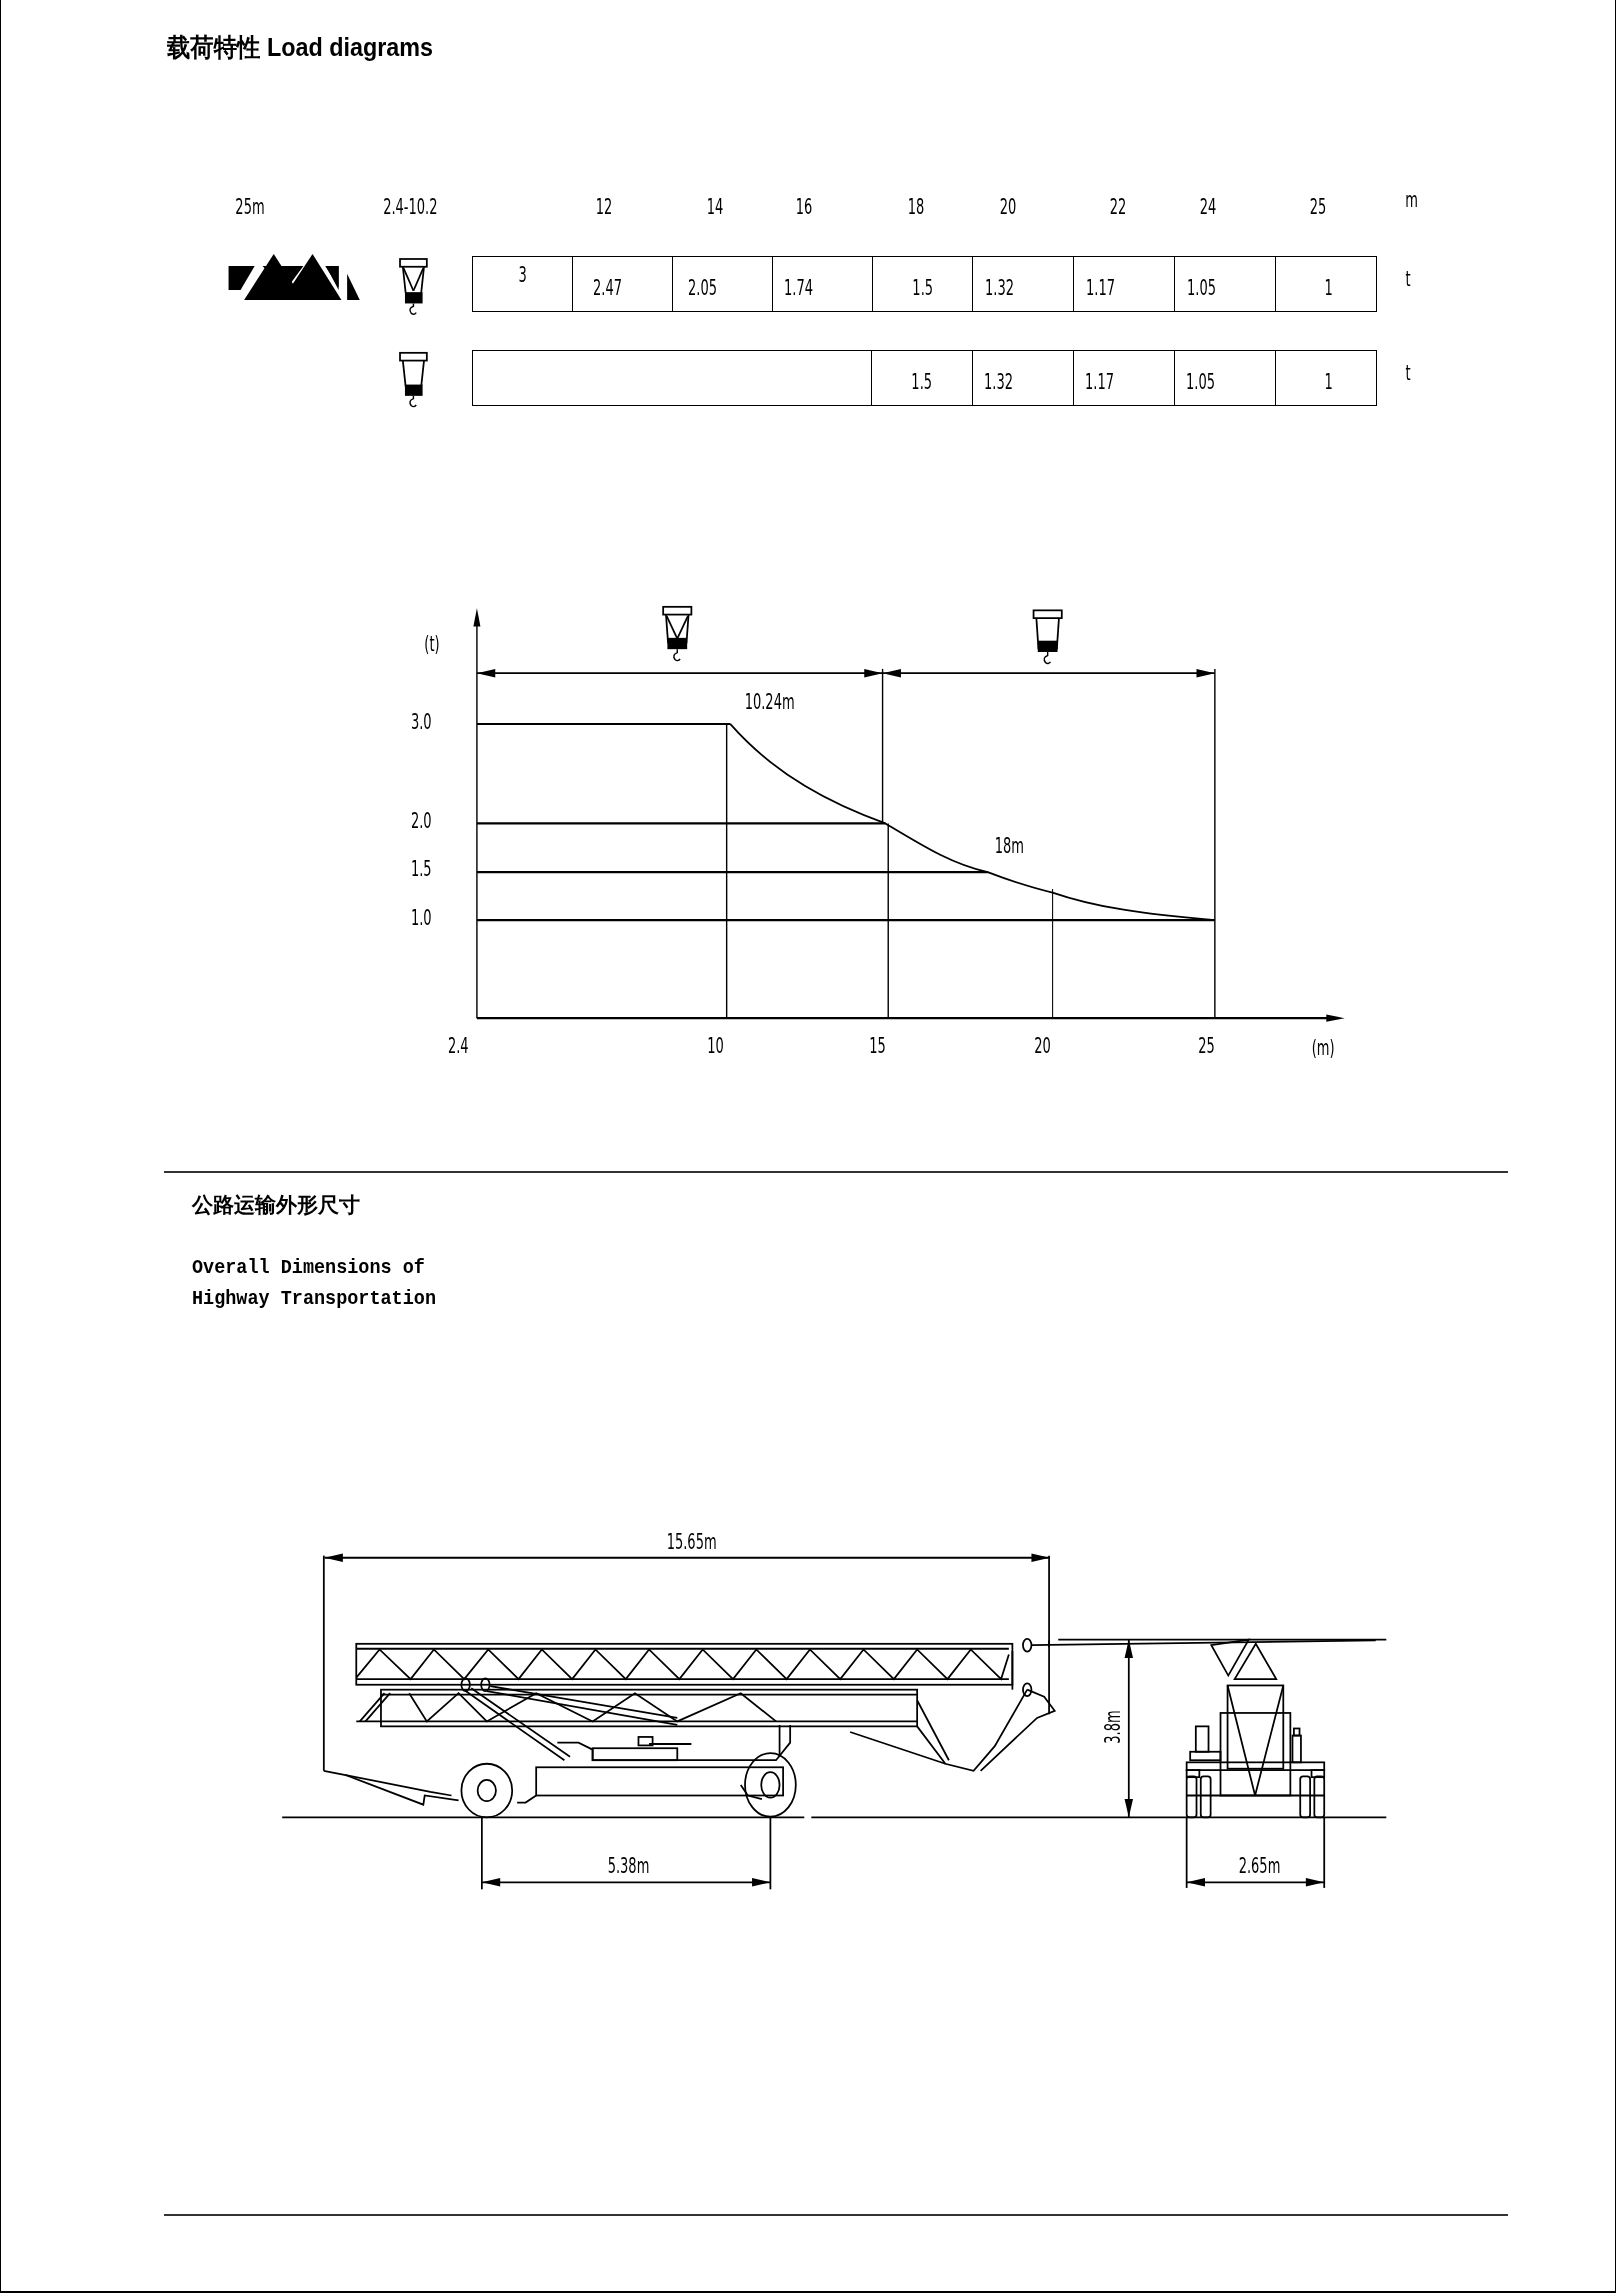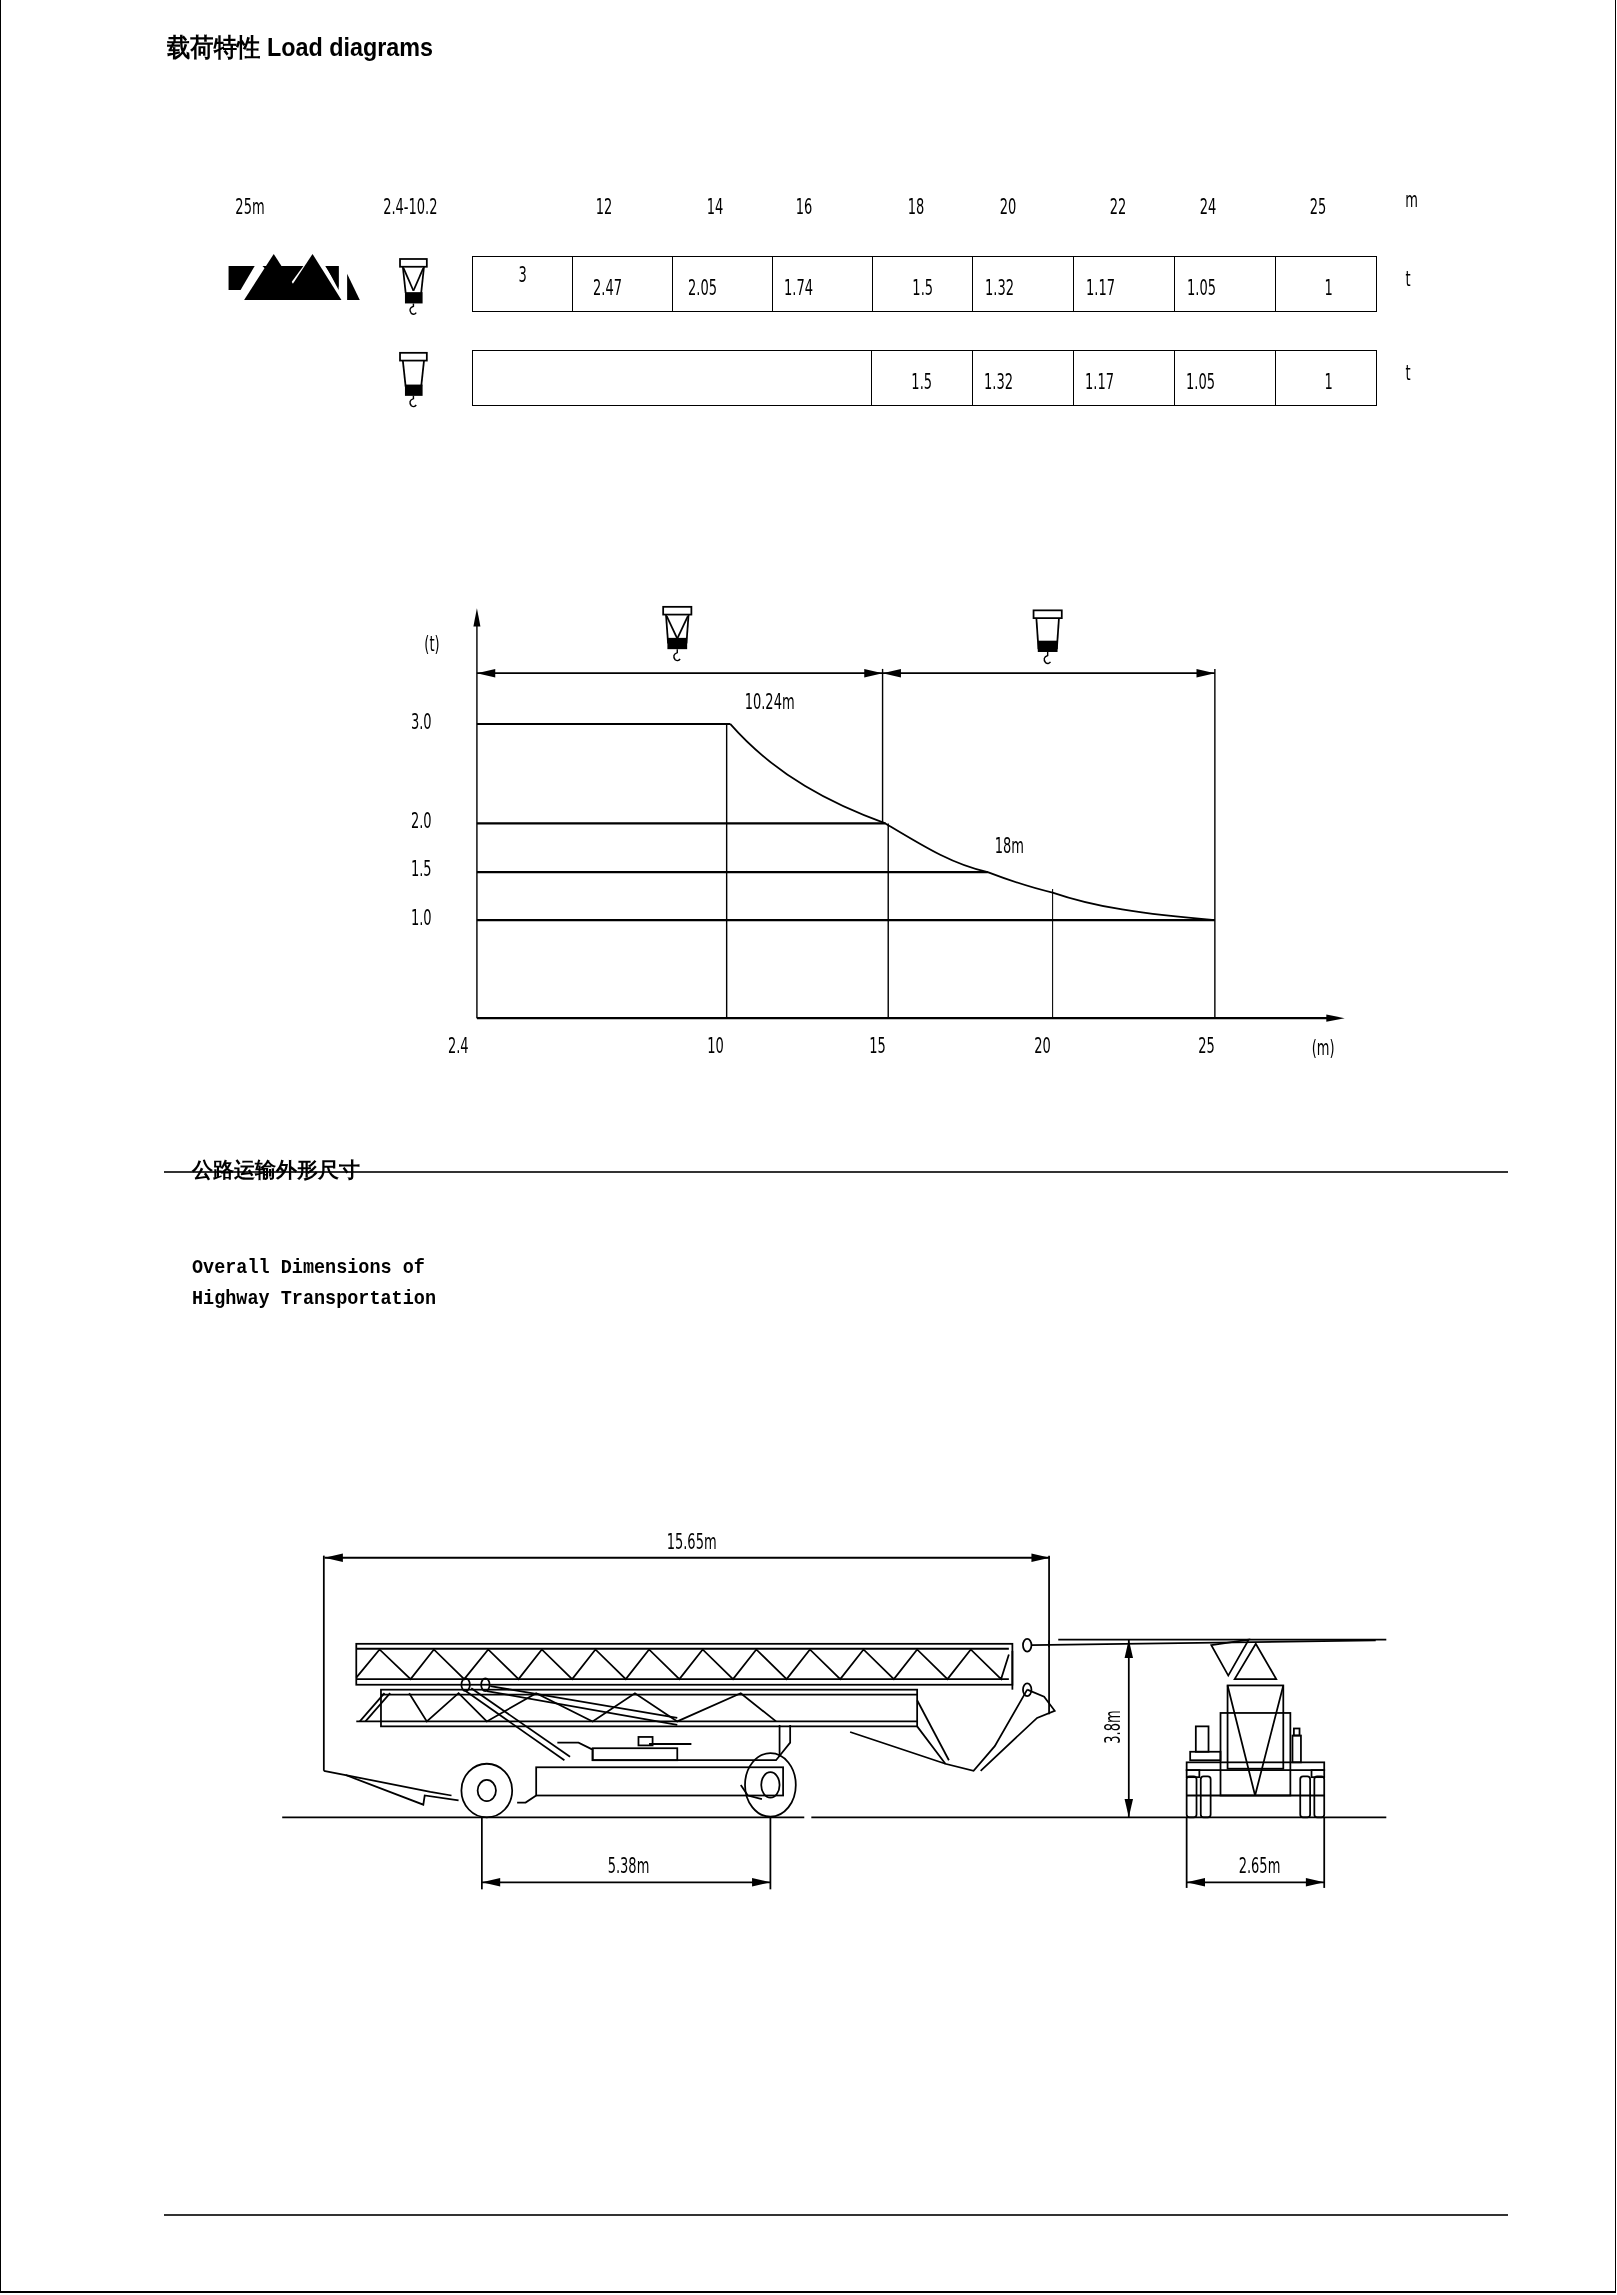--- a/index.html
+++ b/index.html
@@ -161,21 +161,21 @@
   <div class="abs cad" style="left:1191px; top:1034px; width:31px;">25</div>
   <div class="abs cad" style="left:1305px; top:1036px; width:35px;">(m)</div>
 
   <div class="abs cad" style="left:734px; top:690px; width:56px;">10.24m</div>
   <div class="abs cad" style="left:988px; top:834px; width:35px;">18m</div>
 </div>
 
 <div class="rule" style="left:164px; top:1171px; width:1344px;"></div>
 
 <div>
-  <div class="abs sec-title-cn" style="left:192px; top:1156px;">公路运输外形尺寸</div>
+  <div class="abs sec-title-cn" style="left:192px; top:1191px;">公路运输外形尺寸</div>
   <div class="abs sec-title-en" style="left:192px; top:1252px;">Overall Dimensions of</div>
   <div class="abs sec-title-en" style="left:192px; top:1283px;">Highway Transportation</div>
 
   <svg width="1617" height="2295" stroke="#000" fill="none" stroke-width="2.5" viewBox="0 0 2292 3253">
 
     <line x1="460" y1="2208" x2="1488" y2="2208"></line>
     <polygon points="460,2208 486,2202 486,2214" fill="#000" stroke="none"></polygon>
     <polygon points="1488,2208 1462,2202 1462,2214" fill="#000" stroke="none"></polygon>
     <line x1="459" y1="2205" x2="459" y2="2510"></line>
     <line x1="1487" y1="2205" x2="1487" y2="2430"></line>

